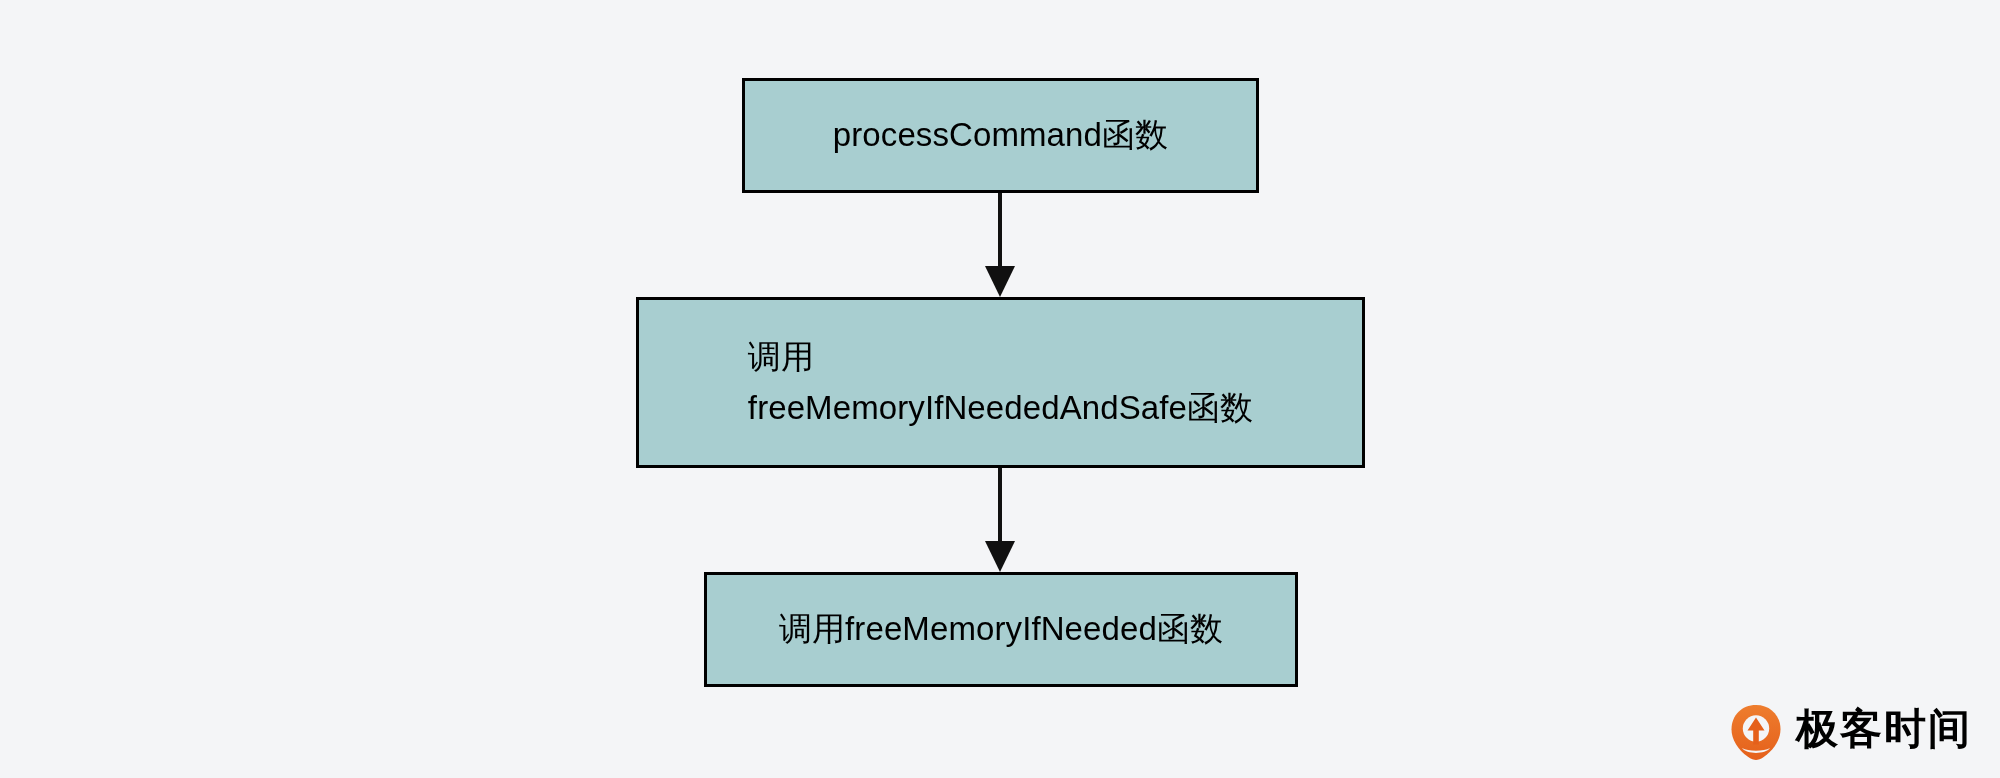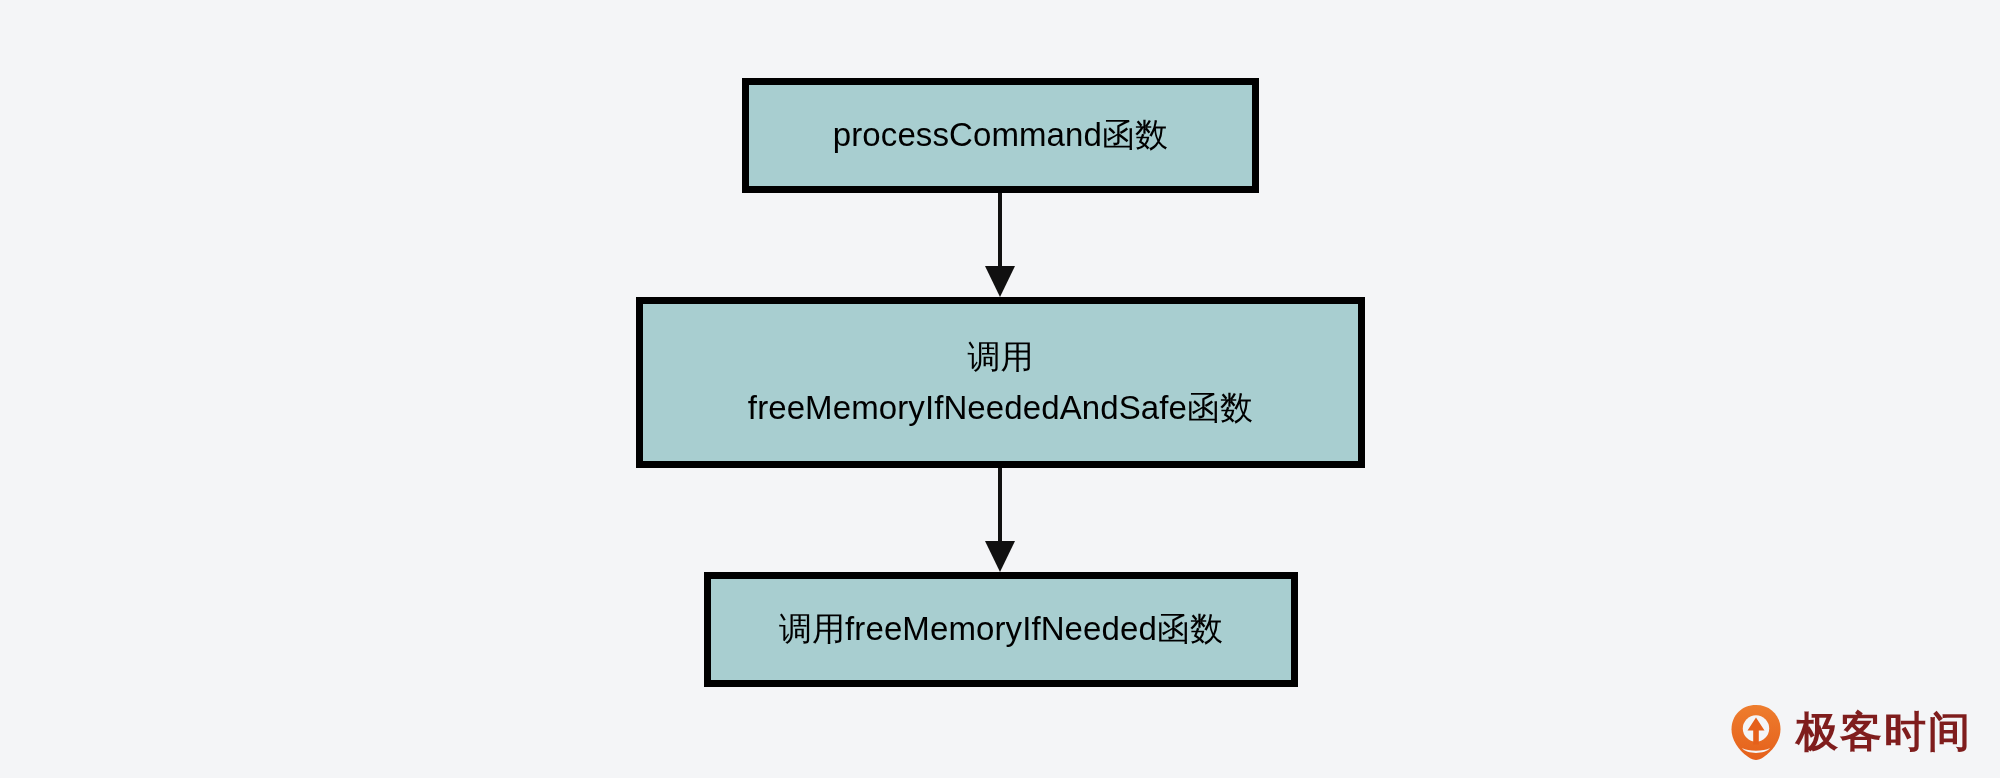--- a/index.html
+++ b/index.html
@@ -19,25 +19,24 @@
     width: 2000px;
     height: 778px;
     background: #f4f5f7;
   }
 
   
   .node {
     position: absolute;
     box-sizing: border-box;
     background: #a8ced0;
-    border: 7px solid #000000;
+    border: 3px solid #000000;
     display: flex;
     align-items: center;
     justify-content: center;
-    text-align: center;
     color: #000000;
     line-height: 1.52;
     white-space: pre-line;
     letter-spacing: 0.1px;
   }
   #node-1 {
     left: 742px;
     top: 78px;
     width: 517px;
     height: 115px;
@@ -83,24 +82,24 @@
     gap: 14px;
   }
   #logo-mark {
     width: 52px;
     height: 56px;
     flex: 0 0 auto;
   }
   #logo-text {
     font-size: 42px;
     font-weight: bold;
-    color: #7f1d1d;
+    color: #000000;
     letter-spacing: 2px;
     line-height: 1;
-    font-family: Liberation Serif, serif;
+    font-family: Liberation Mono, monospace;
   }
 </style>
 </head>
 <body>
 
 <div id="canvas">
 
   <svg class="arrow" width="2000" height="778" aria-hidden="true">
     <g>
       <line class="arrow-line" x1="1000" y1="193" x2="1000" y2="282"></line>

